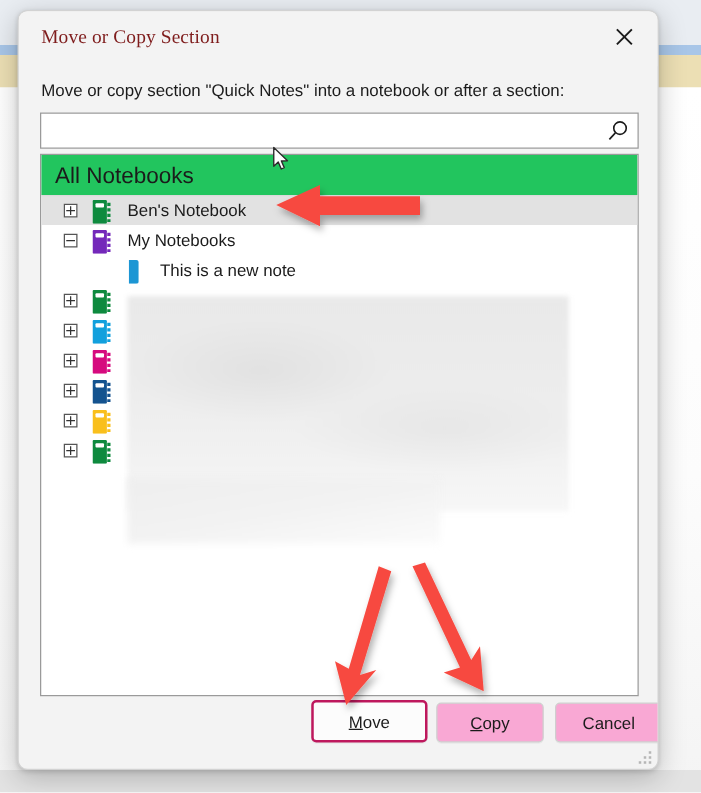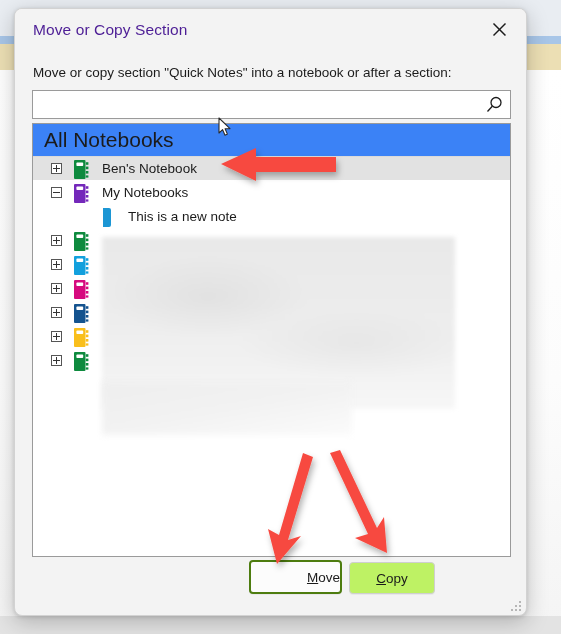--- a/index.html
+++ b/index.html
@@ -70,22 +70,23 @@
   #titlebar {
     height: 44px;
     position: relative;
     background: #f3f3f3;
   }
   #title-text {
     position: absolute;
     left: 18px;
     top: 12px;
     font-size: 15.5px;
-    color: #4c1d95;
+    color: #7f1d1d;
     letter-spacing: 0.1px;
+    font-family: Liberation Serif, serif;
   }
   #close-btn {
     position: absolute;
     right: 4px;
     top: 0;
     width: 46px;
     height: 40px;
     display: flex;
     align-items: center;
     justify-content: center;
@@ -146,26 +147,26 @@
     background: #ffffff;
     border: 1px solid #9a9a9a;
     box-sizing: border-box;
     overflow: hidden;
   }
   #list-header {
     position: absolute;
     left: 0; top: 0;
     width: 100%;
     height: 32px;
-    font-size: 21px;
+    font-size: 18px;
     color: #1b1b1b;
     padding-left: 11px;
     line-height: 32px;
     box-sizing: border-box;
-    background: #3b82f6;
+    background: #22c55e;
   }
   #tree {
     position: absolute;
     left: 0;
     top: 32px;
     width: 100%;
   }
   .row {
     position: relative;
     height: 24px;
@@ -250,38 +251,37 @@
     background: linear-gradient(170deg,#eeeeee 0%, #f2f2f2 50%, #fbfbfb 100%);
     filter: blur(3px);
     pointer-events: none;
   }
 
   
   .btn {
     position: absolute;
     bottom: 21px;
     height: 30px;
-    background: #bef264;
+    background: #f9a8d4;
     border: 1px solid #cfcfcf;
     border-radius: 4px;
     font-family: "Liberation Sans", sans-serif;
     font-size: 13.5px;
     color: #1b1b1b;
     cursor: pointer;
     display: flex;
     align-items: center;
     justify-content: center;
     box-shadow: 0 1px 0 rgba(0,0,0,0.045);
   }
   #btn-move {
     left: 234px;
     width: 89px;
-    border: 2px solid #4d7c0f;
+    border: 2px solid #be185d;
     background: #fcfcfc;
-    justify-content: flex-end;
   }
   #btn-copy {
     left: 334px;
     width: 84px;
   }
   #btn-cancel {
     left: 429px;
     width: 84px;
   }
   .btn u { text-decoration: underline; }
@@ -460,20 +460,23 @@
     <div id="blur-mask"></div>
     <div id="blur-mask2"></div>
   </div>
 
   <div class="btn" id="btn-move">
       <span><u>M</u>ove</span>
     </div>
   <div class="btn" id="btn-copy">
       <span><u>C</u>opy</span>
     </div>
+  <div class="btn" id="btn-cancel">
+      <span>Cancel</span>
+    </div>
 
   <div id="resize-grip">
     <i style="right:0px;bottom:0px"></i>
       <i style="right:4px;bottom:0px"></i>
       <i style="right:8px;bottom:0px"></i>
     <i style="right:0px;bottom:4px"></i>
       <i style="right:4px;bottom:4px"></i>
     <i style="right:0px;bottom:8px"></i>
   </div>
 </div>

